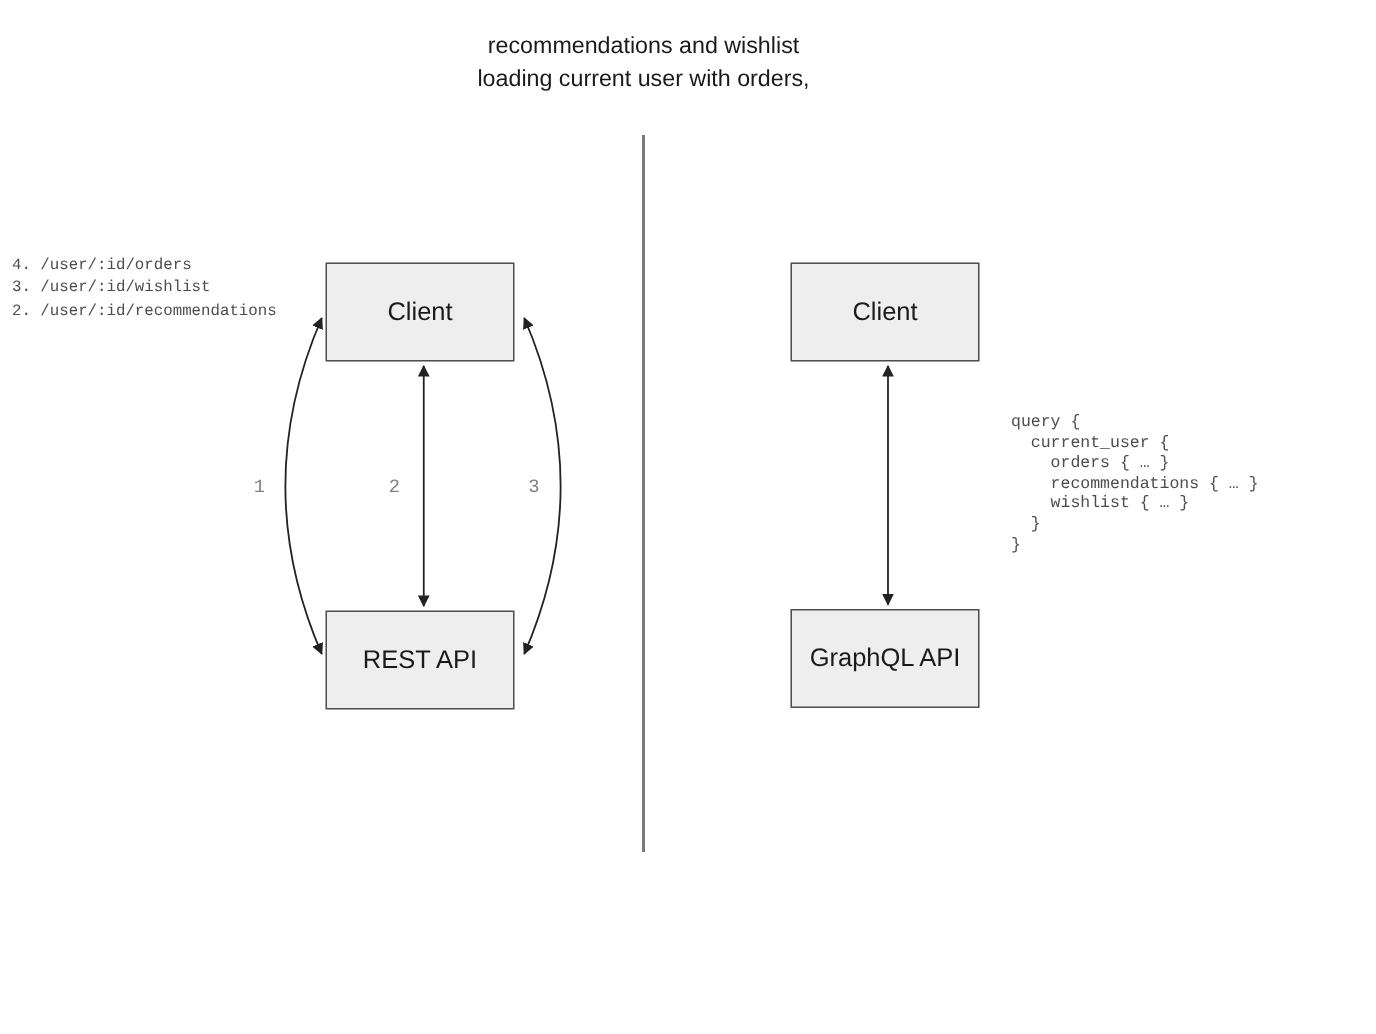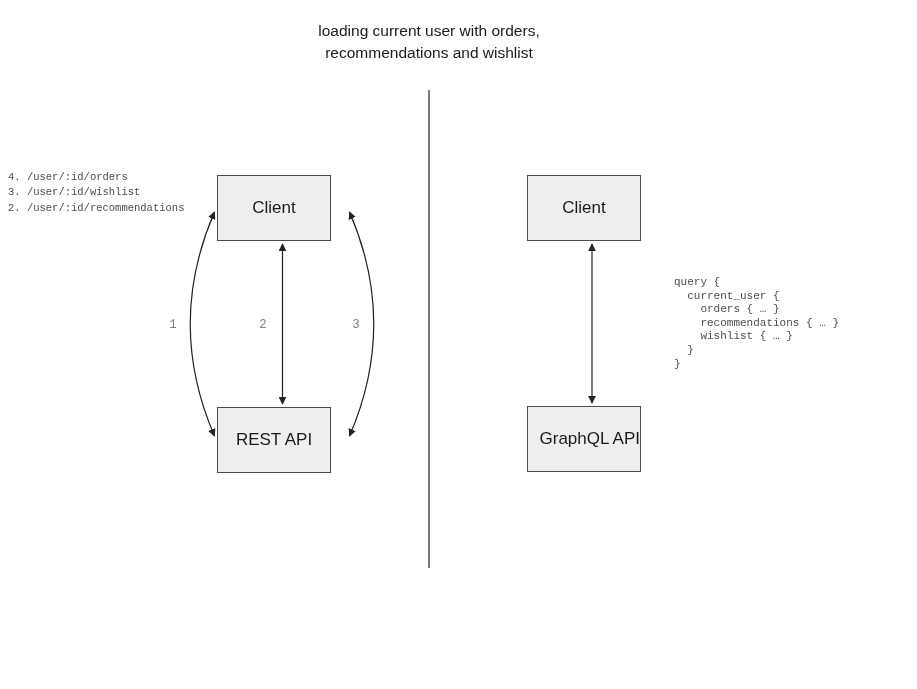--- a/index.html
+++ b/index.html
@@ -24,35 +24,35 @@
   .divider {
     position: absolute;
     left: 428px;
     top: 90px;
     width: 2px;
     height: 478px;
     background: #7a7a7a;
   }
   .node {
     position: absolute;
-    width: 114px;
+    width: 126px;
     height: 66px;
     background: #eeeeee;
     border: 1px solid #4d4d4d;
     box-sizing: border-box;
     display: flex;
     align-items: center;
     justify-content: center;
     font-size: 17px;
     color: #1a1a1a;
   }
   .node-client-left  { left: 217px; top: 175px; }
   .node-rest         { left: 217px; top: 407px; }
   .node-client-right { left: 527px; top: 175px; }
-  .node-graphql      { left: 527px; top: 406px; justify-content: flex-end; }
+  .node-graphql      { left: 527px; top: 406px; }
   .code {
     position: absolute;
     margin: 0;
     font-family: "Liberation Mono", monospace;
     color: #4d4d4d;
     white-space: pre;
   }
   .endpoints {
     left: 8px;
     top: 170px;
@@ -80,22 +80,22 @@
     left: 0; top: 0;
     pointer-events: none;
   }
 </style>
 </head>
 <body>
 
 <div class="canvas">
 
   <div class="title">
+    <div>recommendations and wishlist</div>
     <div>loading current user with orders,</div>
-    <div>recommendations and wishlist</div>
   </div>
 
   <div class="divider"></div>
 
   <svg class="arrows" width="917" height="689" viewBox="0 0 917 689">
     <defs>
       <marker id="ah" viewBox="0 0 10 10" refX="9" refY="5" markerWidth="6.5" markerHeight="6.5" orient="auto-start-reverse">
         <path d="M0,0 L10,5 L0,10 z" fill="#222222"></path>
       </marker>
     </defs>

